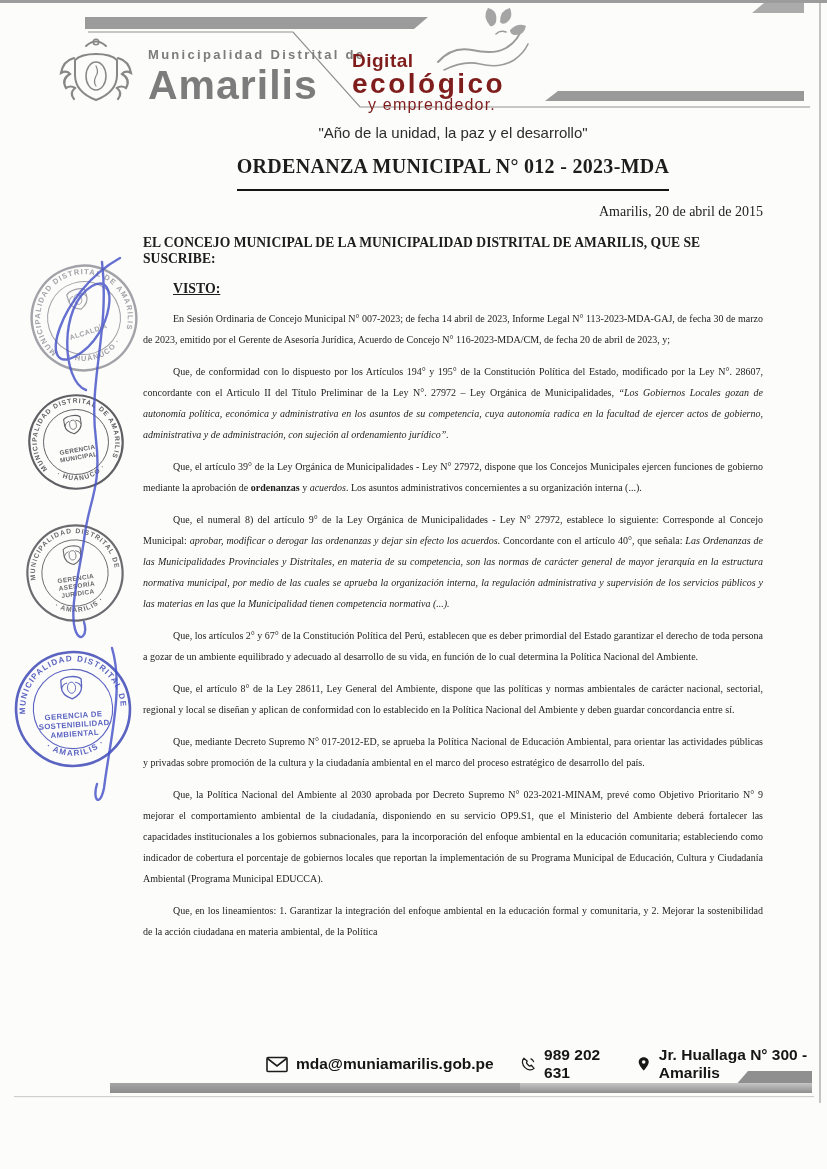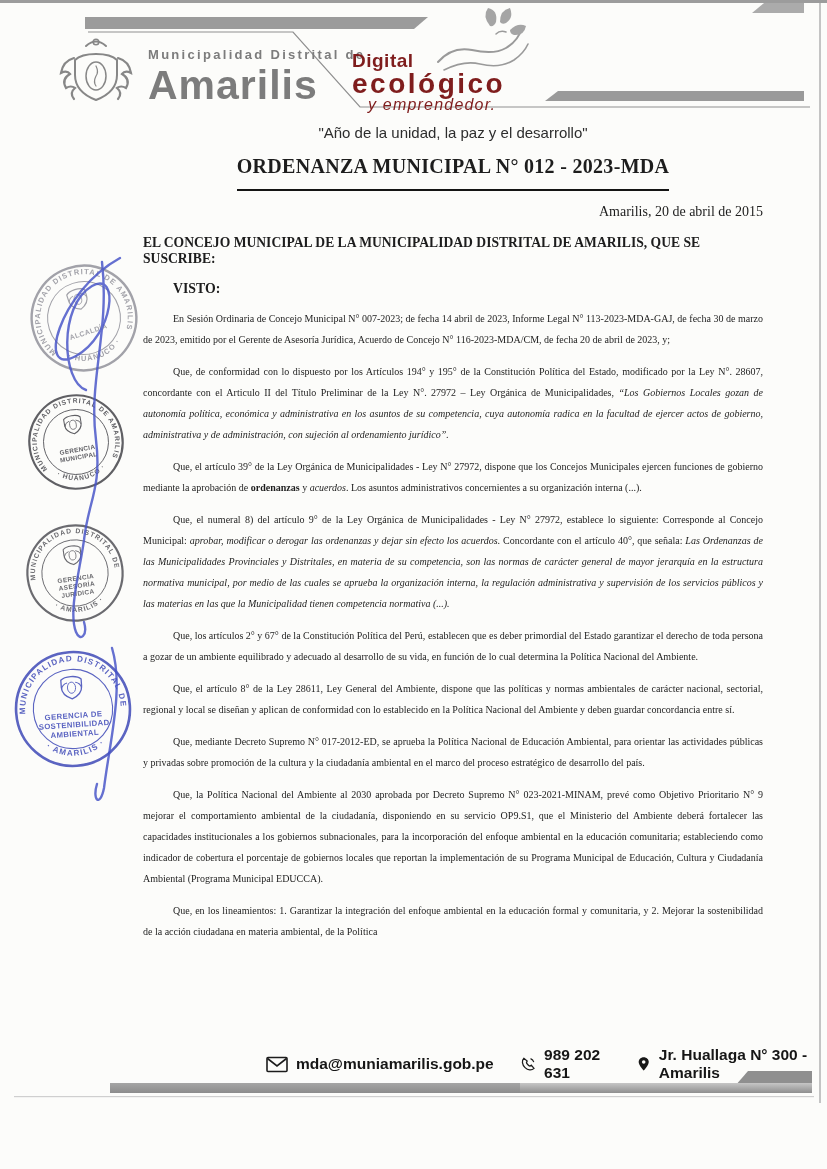--- a/index.html
+++ b/index.html
@@ -14,32 +14,32 @@
 
   
   .header-deco { position:absolute; top:0; left:0; }
   .coat { position:absolute; left:54px; top:34px; }
   .brand { position:absolute; left:148px; top:47px; color:#7c7c7c; font-family:"Liberation Sans", sans-serif; }
   .brand-top { font-size:13px; font-weight:bold; letter-spacing:2.3px; }
   .brand-name { font-size:41px; font-weight:bold; letter-spacing:1px; line-height:1; margin-top:3px; }
   .digital { position:absolute; left:352px; top:51px; color:#7f1d1d; font-family:"Liberation Sans", sans-serif; line-height:1.05; }
   .digital-1 { font-size:19px; font-weight:bold; letter-spacing:.5px; }
   .digital-2 { font-size:28px; font-weight:bold; letter-spacing:2.5px; margin-top:-2px; }
-  .digital-3 { font-size:16px; letter-spacing:1.2px; margin-left:16px; margin-top:-1px;font-style:italic; }
+  .digital-3 { font-size:16px; letter-spacing:1.2px; margin-left:16px; margin-top:-1px; }
   .hand-icon { position:absolute; left:430px; top:6px; }
 
   
   .doc-body { position:absolute; left:143px; top:118px; width:620px; }
   .quote { font-family:"Liberation Sans", sans-serif; font-size:15px; color:#2d2d2d; text-align:center; margin:6px 0 0; }
   .title-wrap { text-align:center; margin-top:14px; }
   .doc-title { display:inline-block; font-size:20px; font-weight:bold; letter-spacing:.3px;
                border-bottom:2.5px solid #141414; padding-bottom:11px; }
   .dateline { text-align:right; font-size:14px; margin-top:13px; }
   .salutation { font-weight:bold; font-size:13.6px; margin-top:15px; }
-  .section-label { font-weight:bold; font-size:13.8px; margin:14px 0 0; text-indent:30px; }
+  .section-label { font-weight:bold; text-decoration:underline; font-size:13.8px; margin:14px 0 0; text-indent:30px; }
   .para { font-size:10px; line-height:21px; text-align:justify; text-indent:30px; margin:11px 0 0; }
   .seg-n { } .seg-b { font-weight:bold; } .seg-i { font-style:italic; }
 
   
   .stamps-layer { position:absolute; left:0; top:0; width:220px; height:1169px; pointer-events:none; }
   .stamp { position:absolute; }
   .sig-overlay { position:absolute; left:0; top:240px; }
 
   
   .contact { position:absolute; left:266px; top:1046px; display:flex; gap:26px; align-items:center;

